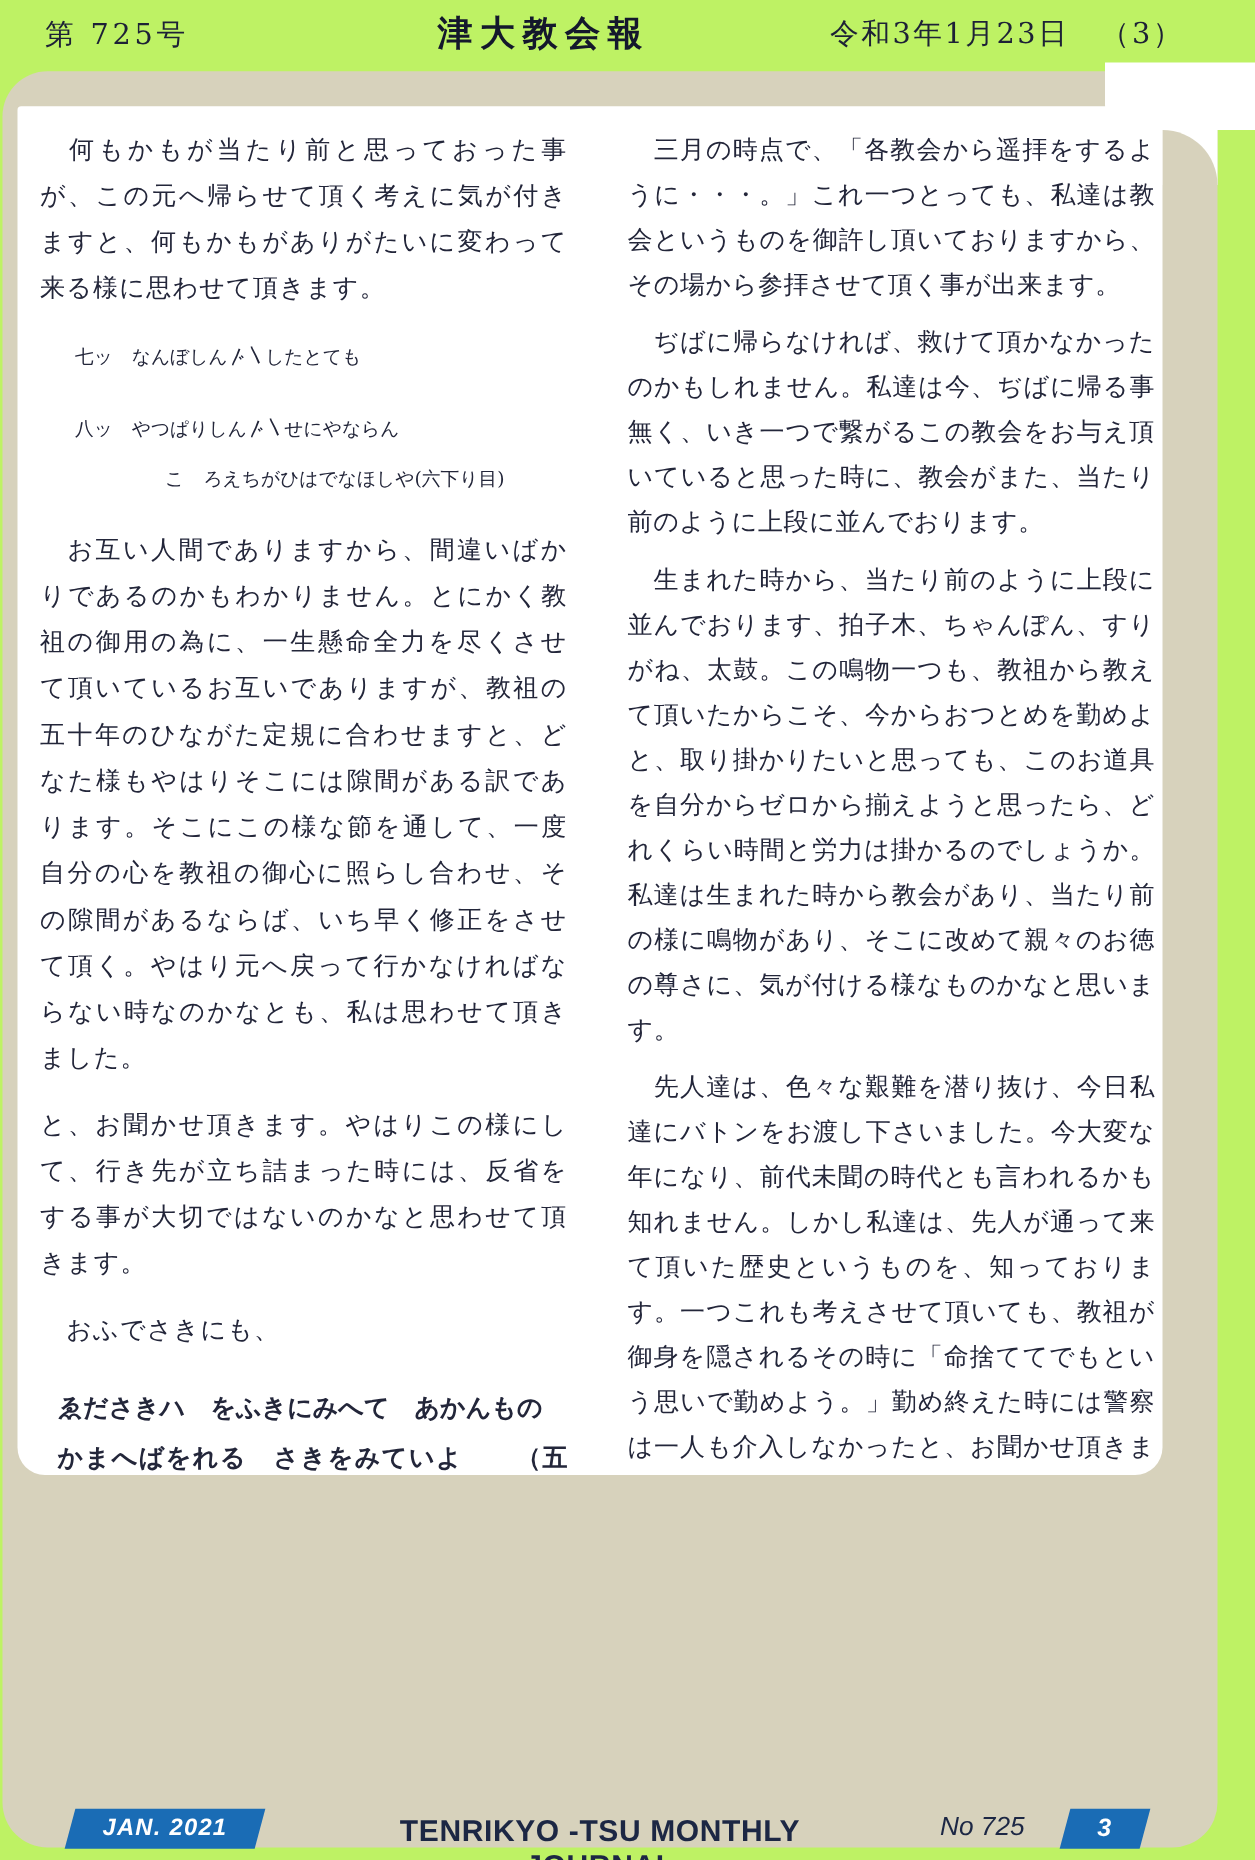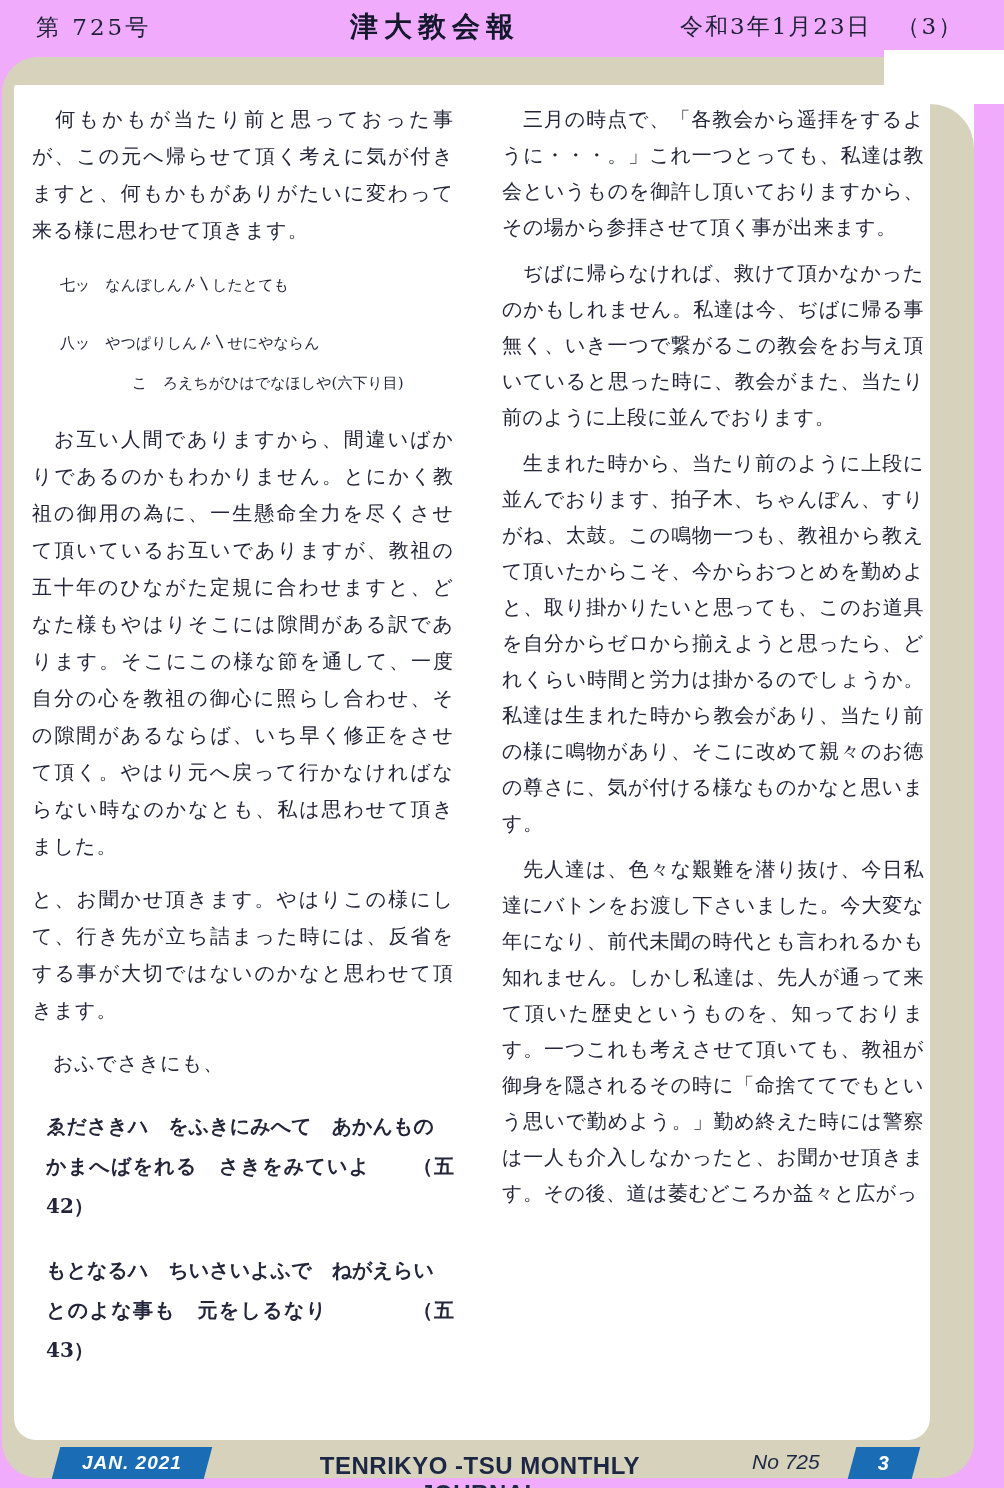--- a/index.html
+++ b/index.html
@@ -1,31 +1,31 @@
 <!DOCTYPE html>
 <html><head>
 <meta charset="utf-8">
 <style>
   html,body{margin:0;padding:0;background:#ffffff;}
-  .page{position:relative;width:1004px;height:1488px;background:#f0abfc;overflow:hidden;
+  .page{position:relative;width:1004px;height:1488px;background:#bef264;overflow:hidden;
         font-family:"DejaVu Serif",serif;color:#23263a;}
 
   
   .hdr-issue{position:absolute;left:36px;top:12px;font-size:23px;letter-spacing:3px;color:#1d2136;}
   .hdr-title{position:absolute;left:350px;top:8px;font-size:28px;font-weight:700;letter-spacing:6px;color:#14182c;}
-  .hdr-date{position:absolute;left:680px;top:11px;font-size:23px;letter-spacing:2px;color:#1d2136;}
+  .hdr-date{position:absolute;left:664px;top:11px;font-size:23px;letter-spacing:2px;color:#1d2136;}
 
   
   .frame{position:absolute;left:2px;top:57px;width:972px;height:1421px;background:#d7d2bc;border-radius:36px;}
   .notch{position:absolute;left:884px;top:50px;width:120px;height:54px;background:#ffffff;border-bottom-left-radius:20px;}
   .strip-corner{position:absolute;left:930px;top:104px;width:44px;height:44px;background:#ffffff;}
   .strip-corner::after{content:"";position:absolute;inset:0;background:#d7d2bc;border-top-right-radius:44px;}
 
   
-  .panel{position:absolute;left:14px;top:85px;width:916px;height:1355px;background:#ffffff;
+  .panel{position:absolute;left:14px;top:85px;width:916px;height:1095px;background:#ffffff;
          border-radius:3px 3px 22px 22px;display:flex;gap:48px;padding:16px 6px 0 18px;box-sizing:border-box;}
   .col{flex:1;overflow:hidden;text-align:justify;}
   .col p{margin:0 0 16px 0;font-size:20px;line-height:37px;letter-spacing:1px;}
   .col-right p{margin:0 0 10px 0;line-height:36px;letter-spacing:0.5px;}
   .song{margin:10px 0 18px 28px;font-weight:400;font-size:15px;line-height:40px;}
   .song .l2{margin-left:72px;}
   .verse{margin:24px 0 18px 14px;font-weight:700;font-size:20px;line-height:40px;}
 
   
   .f-badge{position:absolute;height:32px;background:#1a6cb5;transform:skewX(-15deg);

